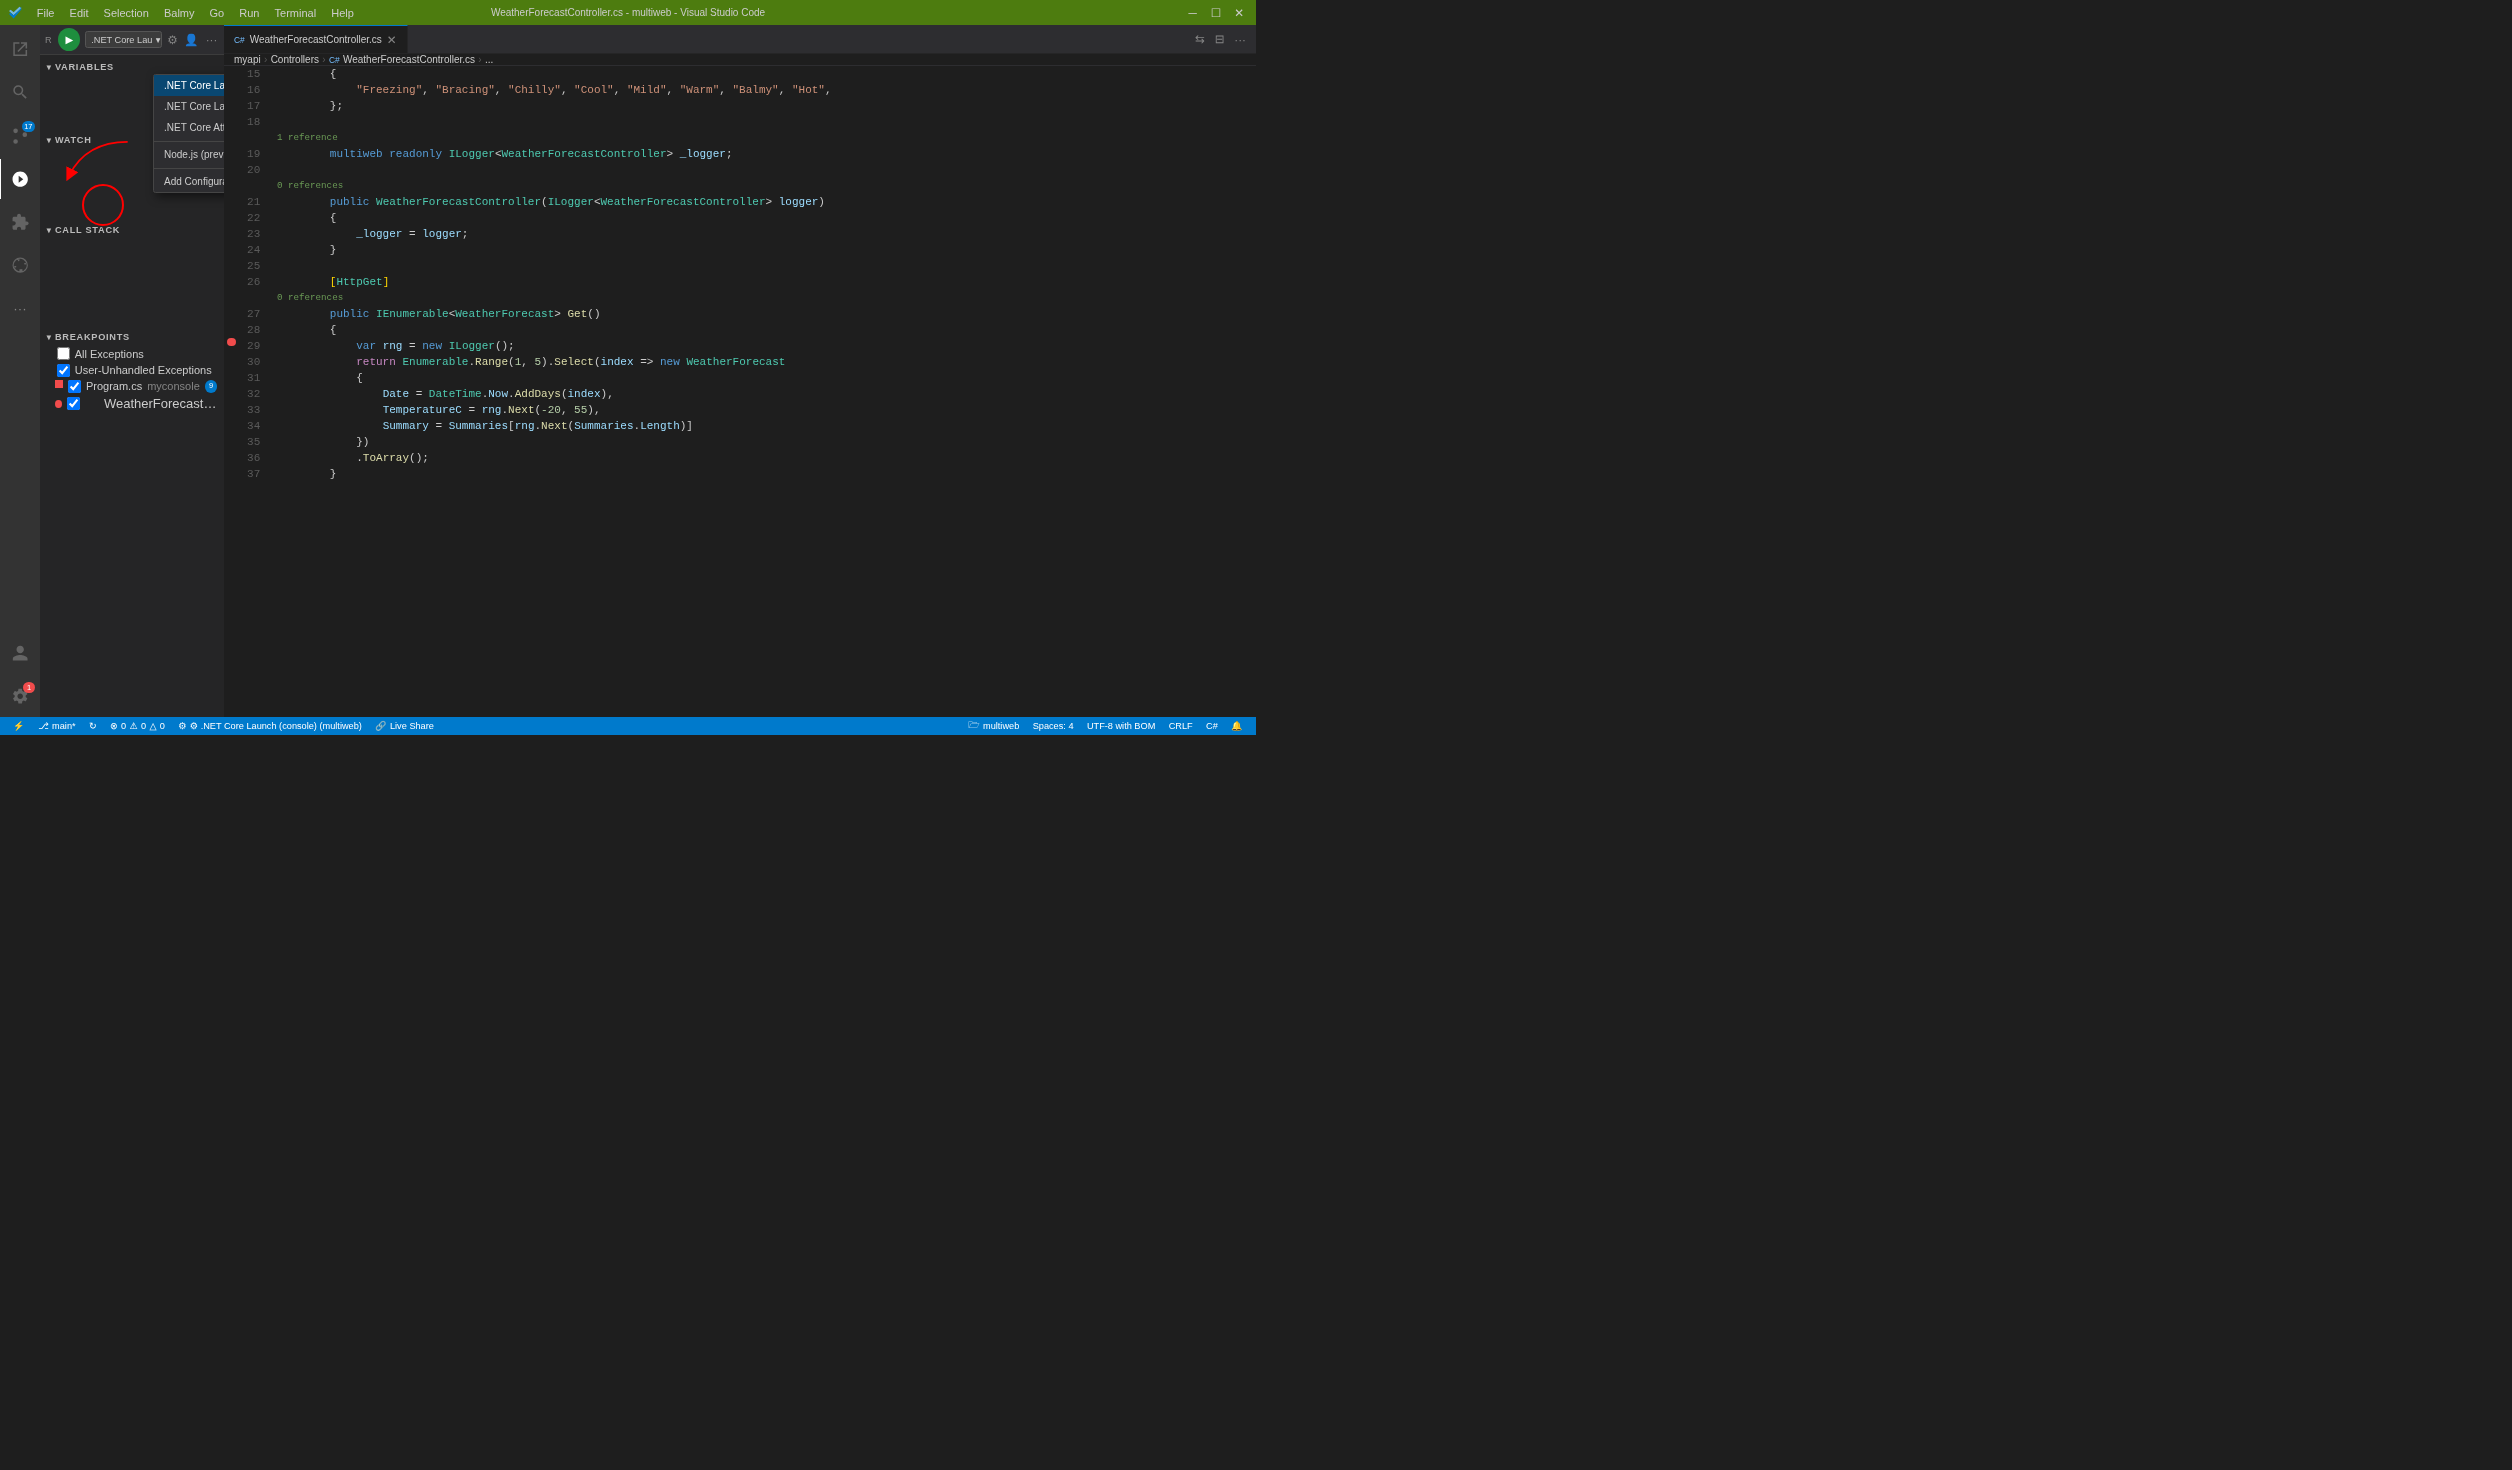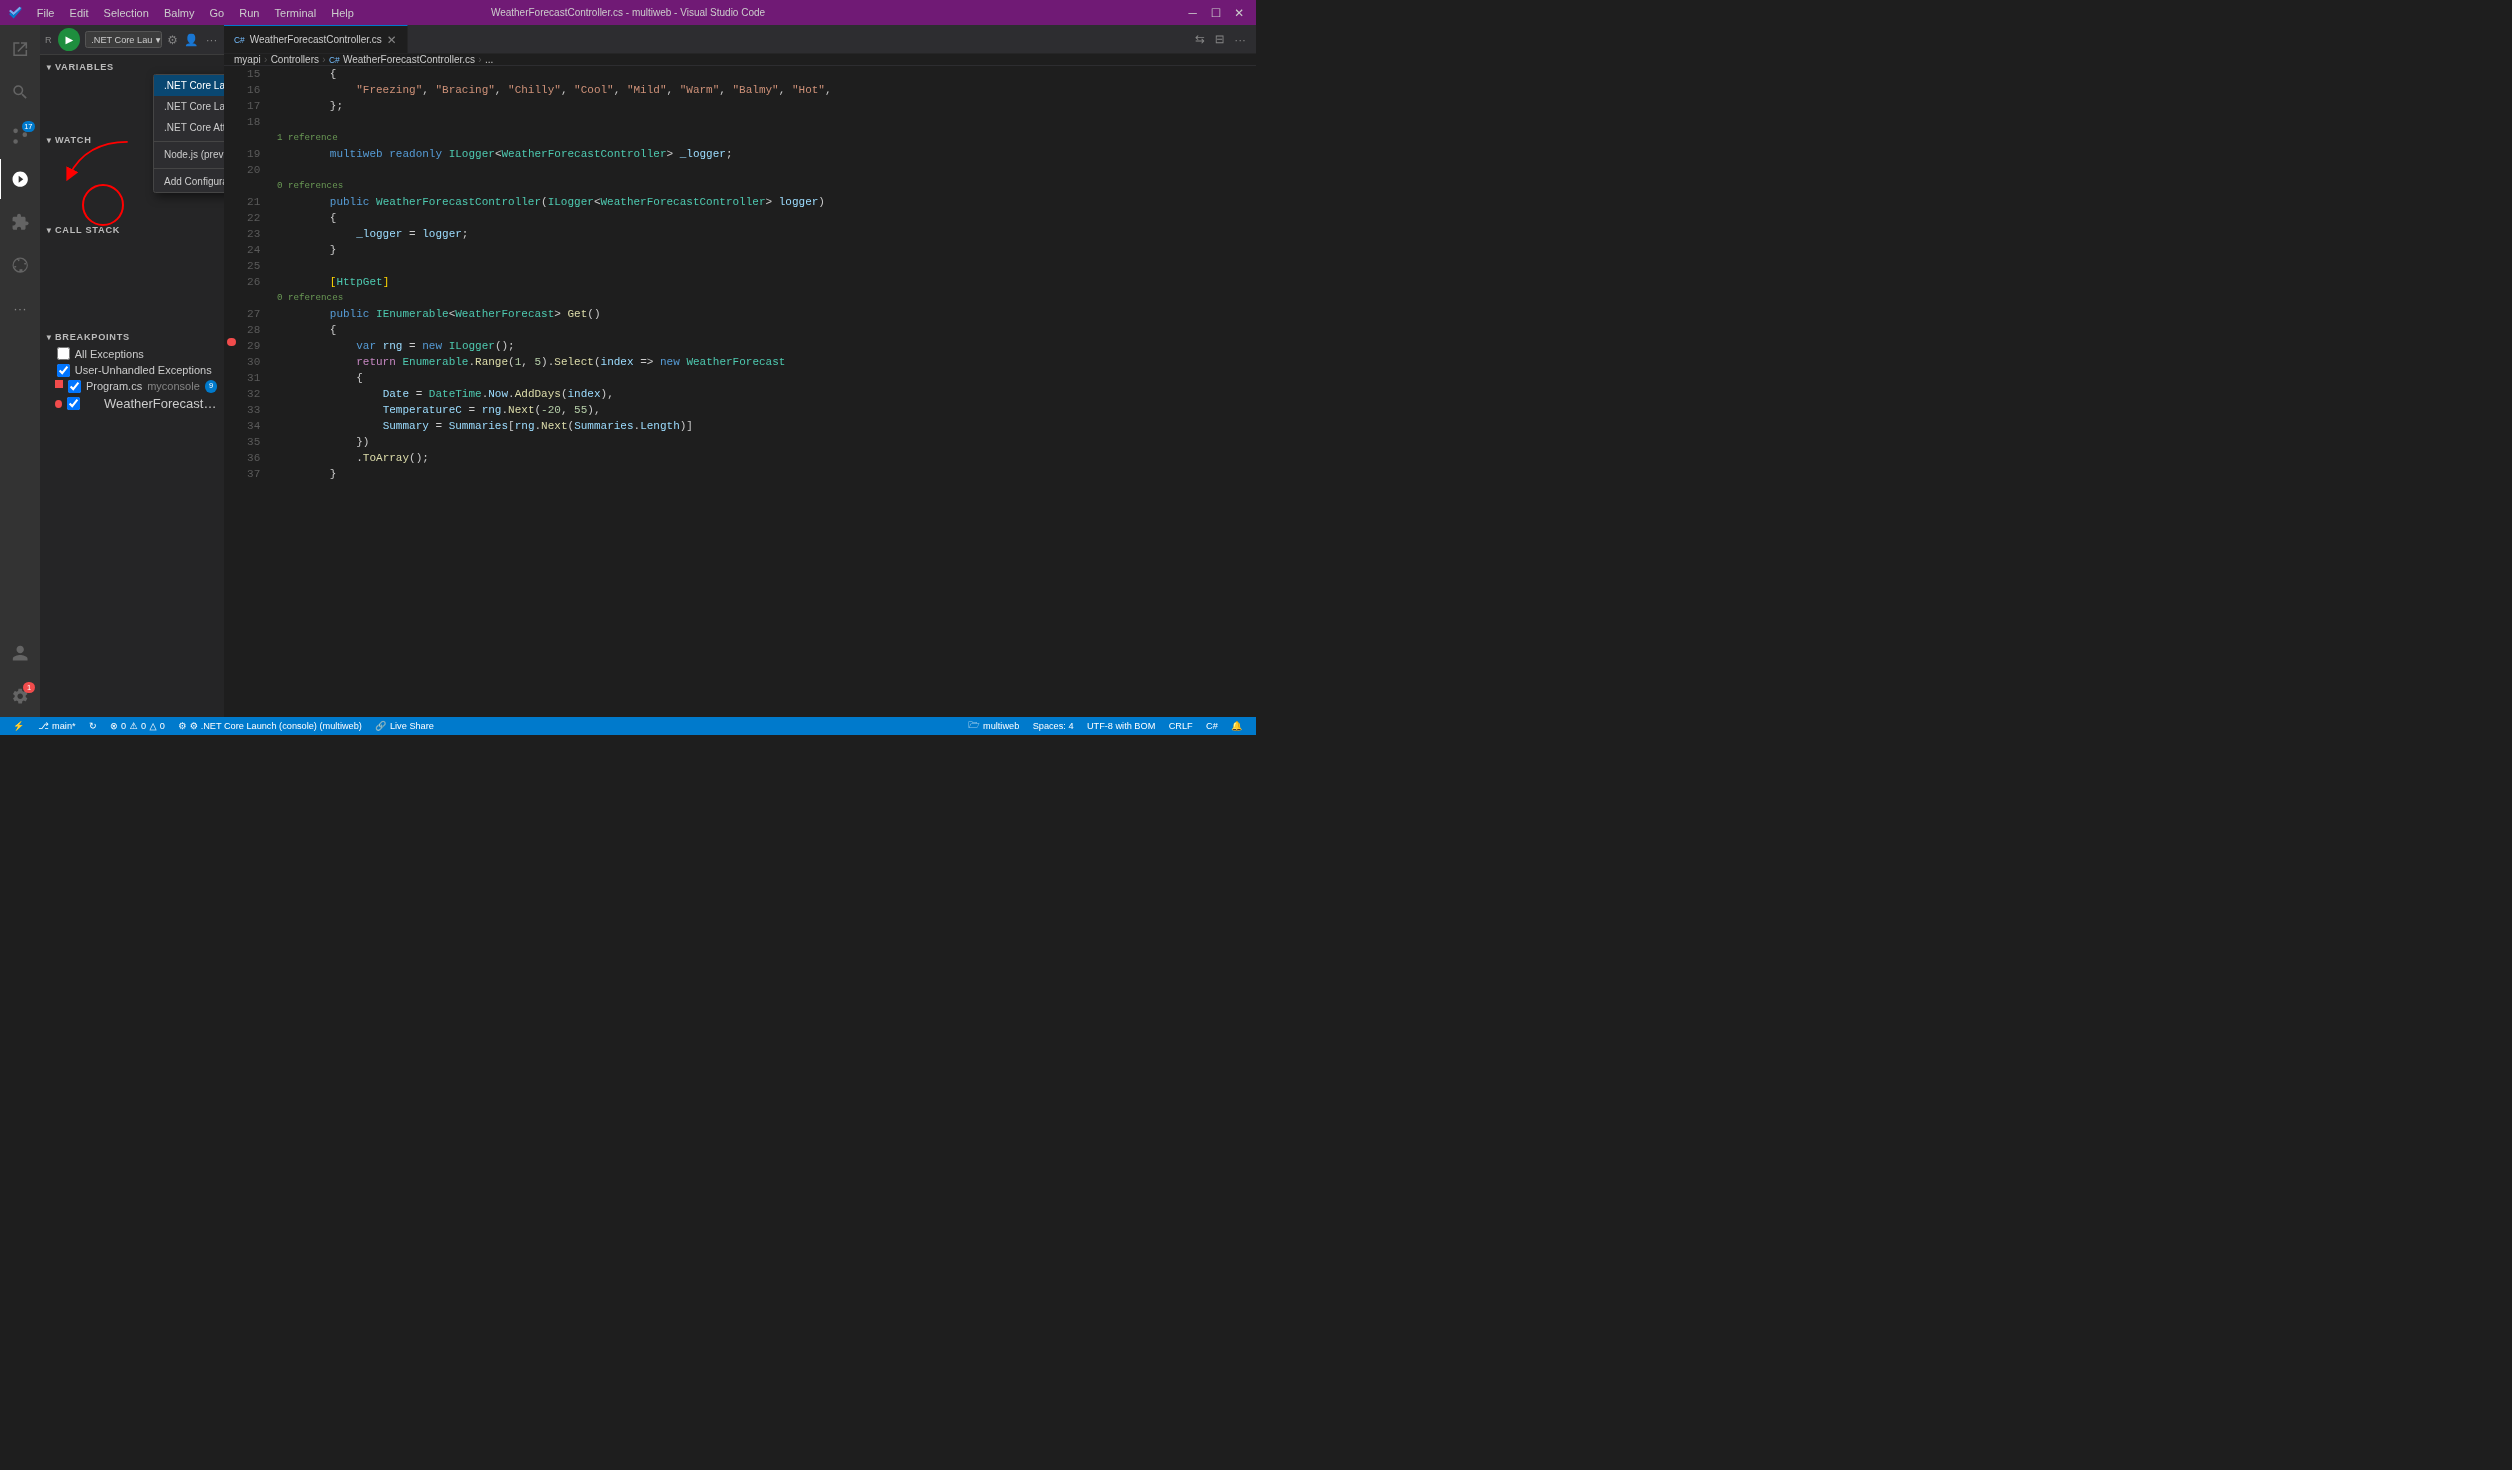--- a/index.html
+++ b/index.html
@@ -9,21 +9,21 @@
       font-family: 'Segoe UI', sans-serif;
       font-size: 11px;
       width: 1256px;
       height: 735px;
       overflow: hidden;
       position: relative;
     }
 
     
     .titlebar {
-      background: #701a75;
+      background: #4d7c0f;
       height: 25px;
       display: flex;
       align-items: center;
       justify-content: space-between;
       padding: 0 8.4px;
       position: relative;
     }
     .titlebar-left {
       display: flex;
       align-items: center;

